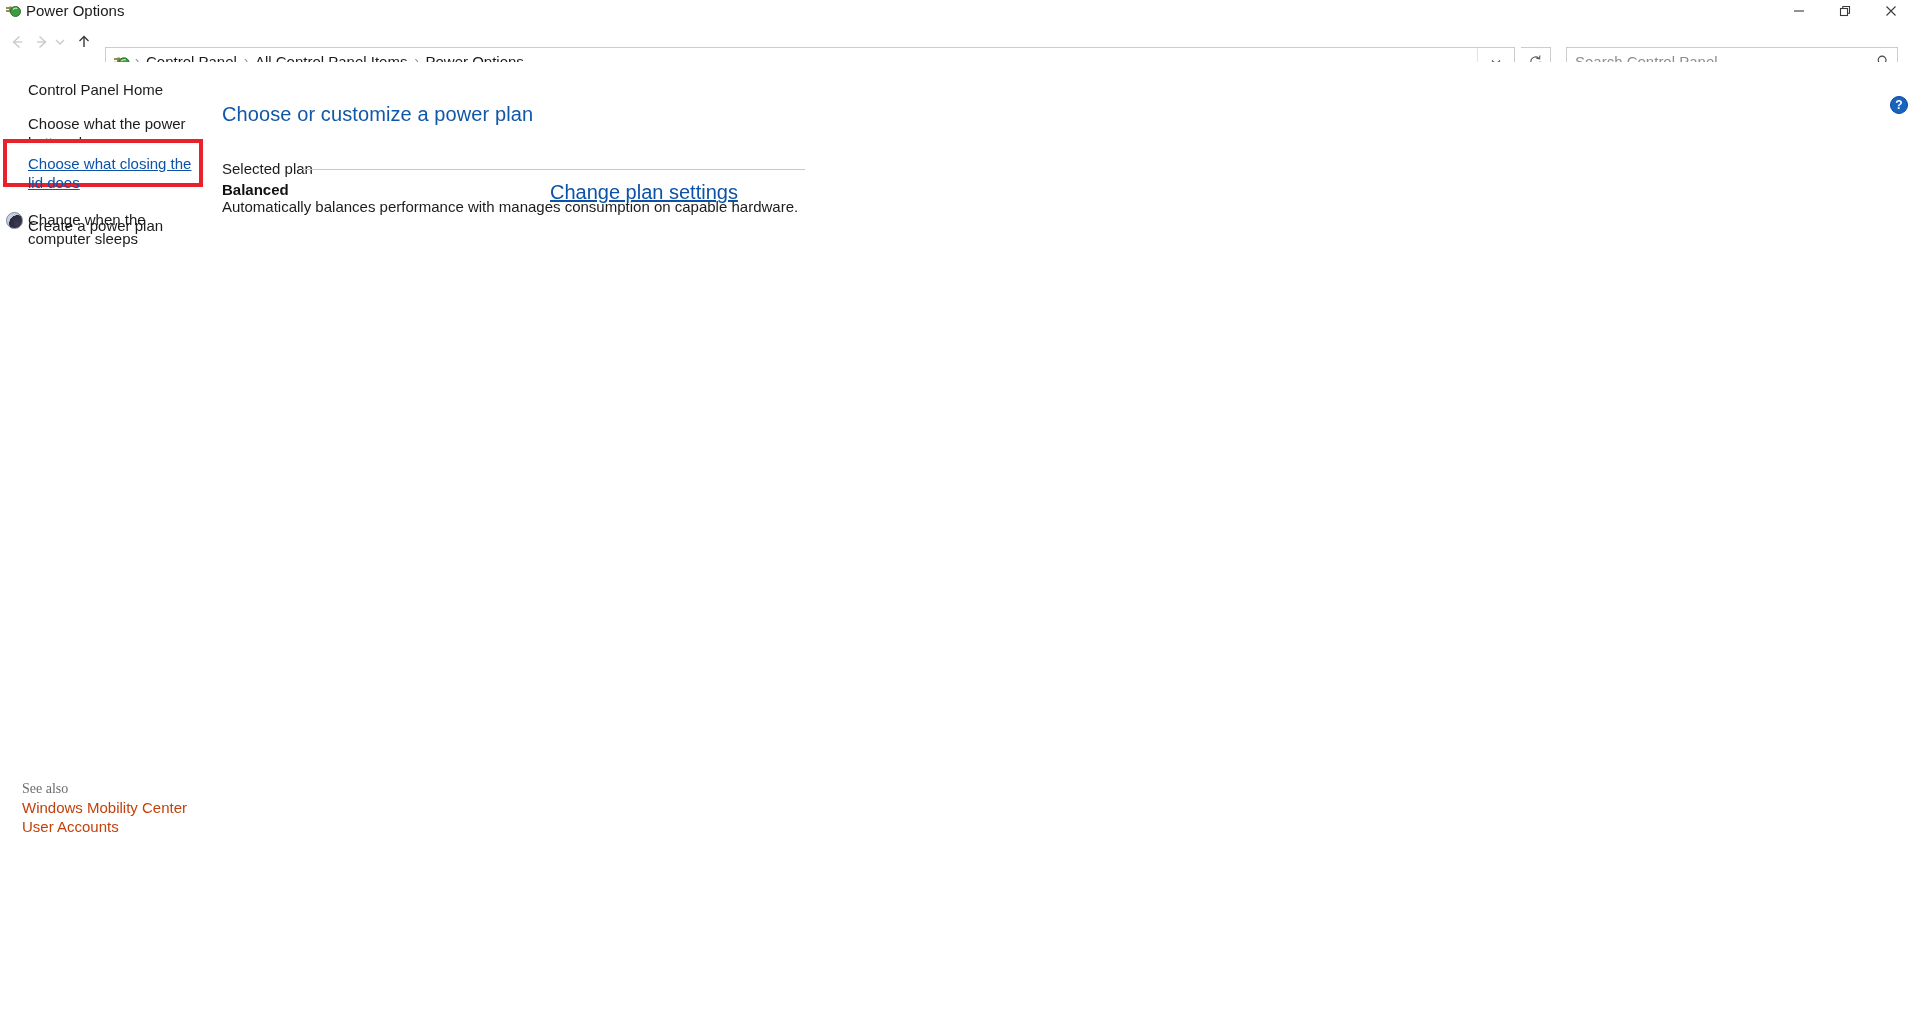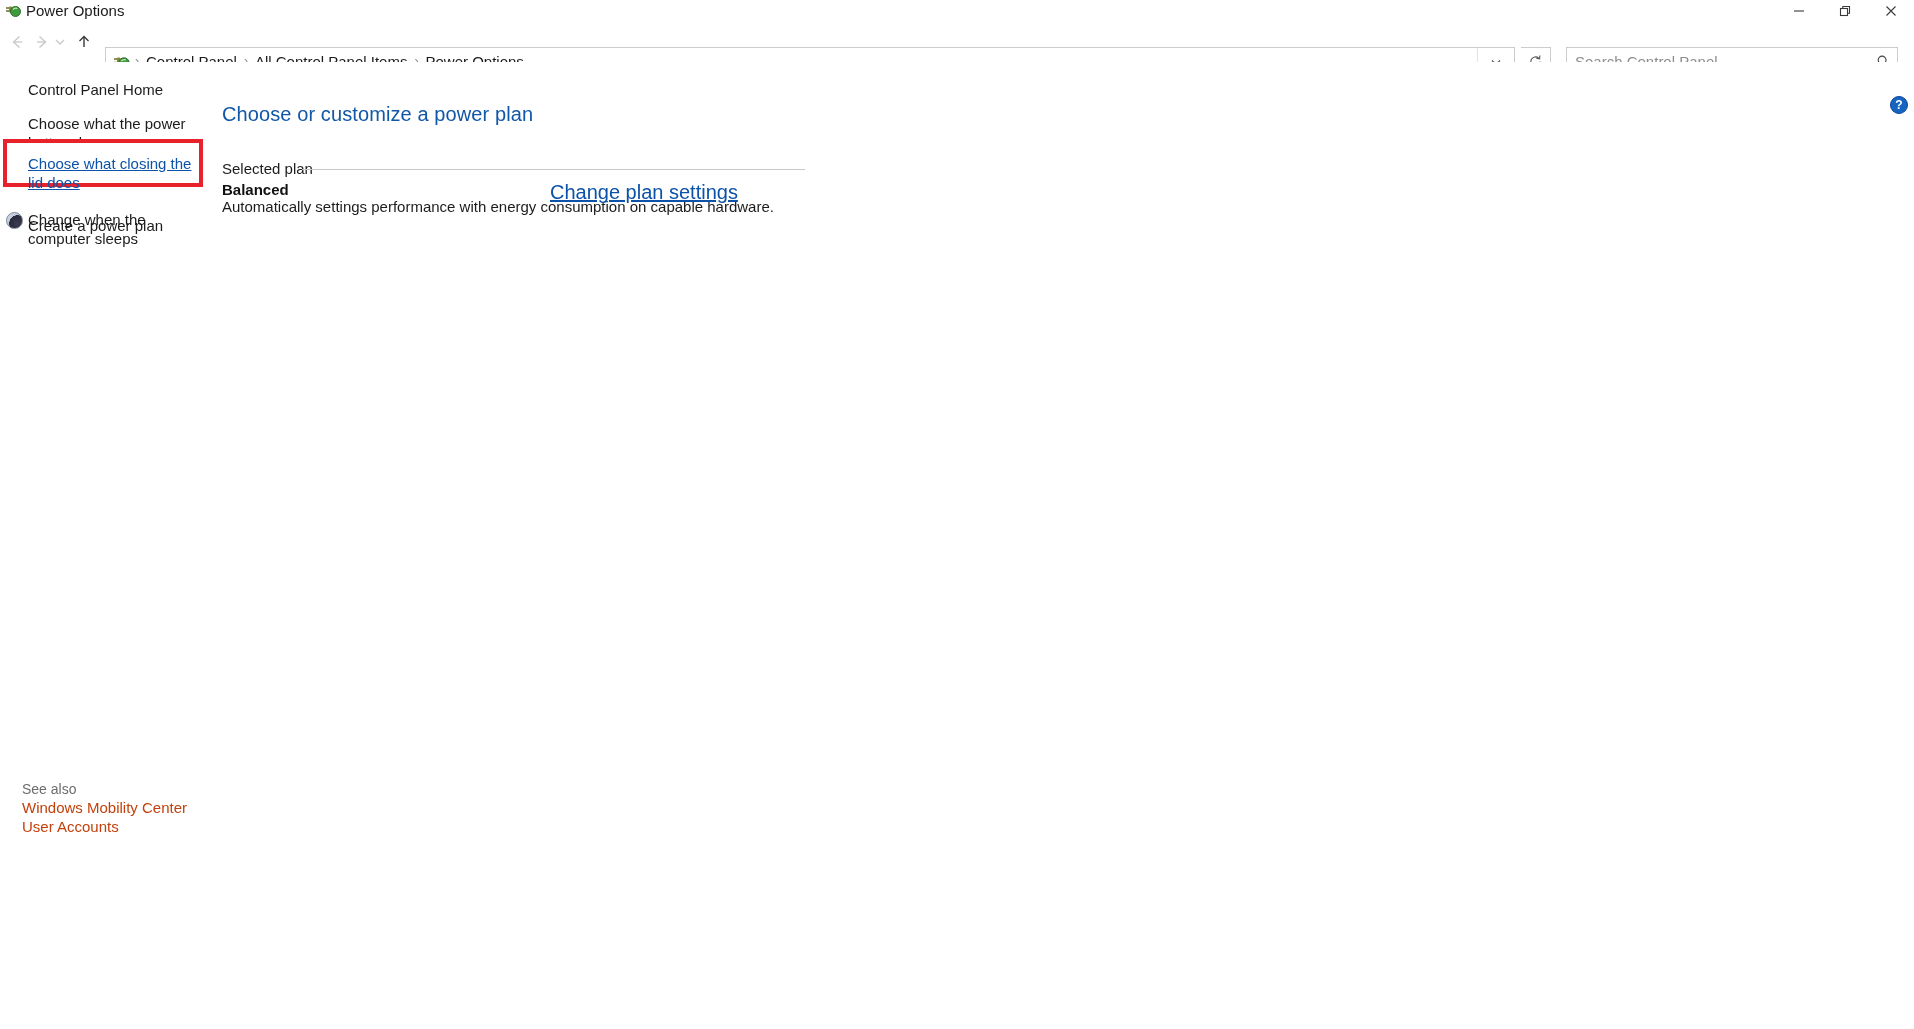--- a/index.html
+++ b/index.html
@@ -198,20 +198,21 @@
     background: radial-gradient(circle at 70% 70%, #3b3b52 0%, #2a2a3d 55%, #b8c4d8 56%, #e8eef7 100%);
     border: 1px solid #7d8694;
     box-sizing: border-box;
   }
 
   .see-also {
     position: absolute;
     left: 22px; top: 719px;
     font-size: 14px;
     color: #6d6d6d;
+    font-family: Liberation Serif, serif;
   }
   .see-also-link {
     position: absolute;
     left: 22px;
     font-size: 15px;
     color: #c2410c;
   }
   .see-also-link.wmc { top: 737px; }
   .see-also-link.ua  { top: 756px; }
 
@@ -413,18 +414,18 @@
   </div>
 
   <div class="main">
     <div class="page-title">Choose or customize a power plan</div>
 
 
     <div class="section-head">Selected plan</div>
     <div class="section-rule"></div>
 
     <div class="plan-name">Balanced</div>
-    <div class="plan-desc">Automatically settings performance with energy consumption on capable hardware.</div>
+    <div class="plan-desc">Automatically balances performance with manages consumption on capable hardware.</div>
     <a class="change-plan" href="#">Change plan settings</a>
 
     <div class="help-icon">?</div>
   </div>
 </div>
 
 </body></html>

